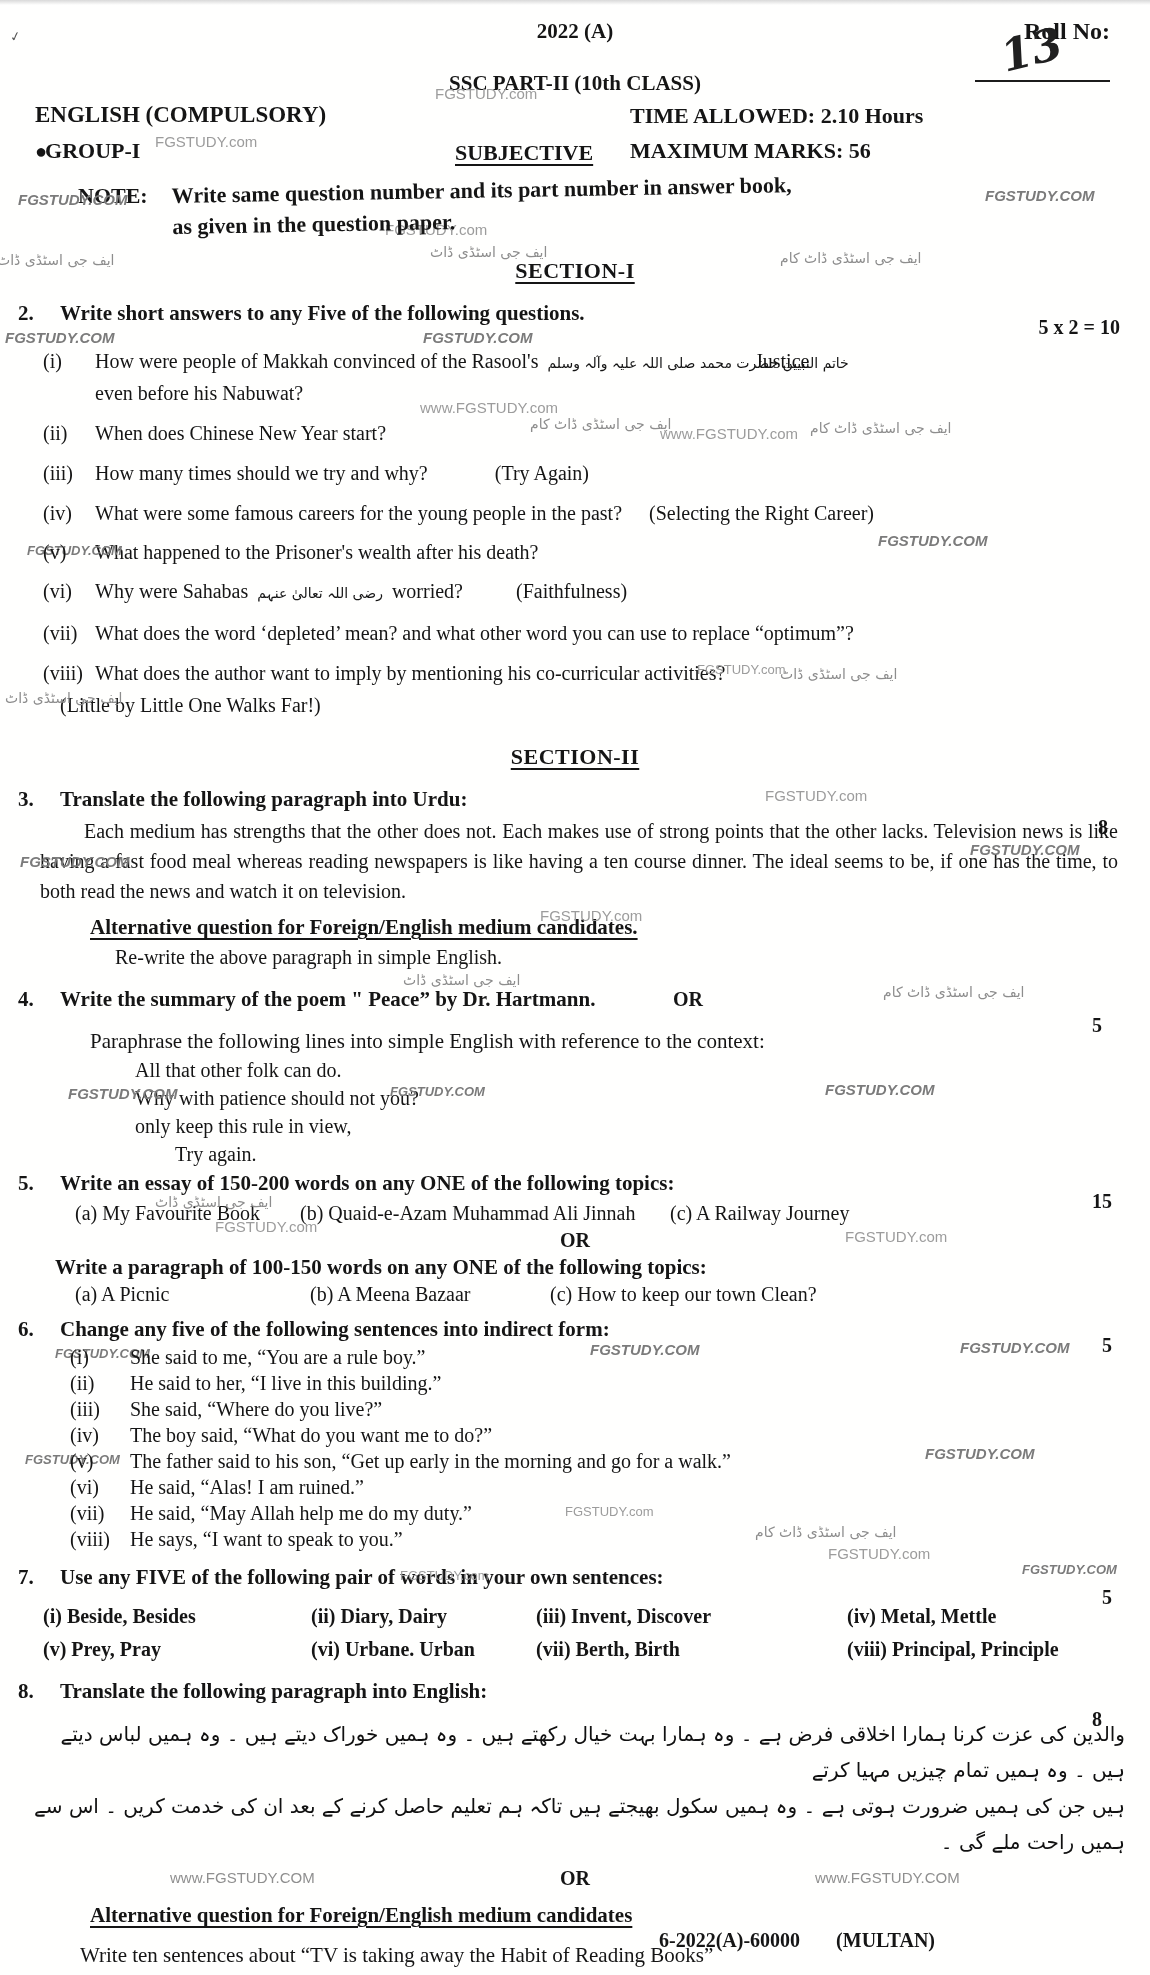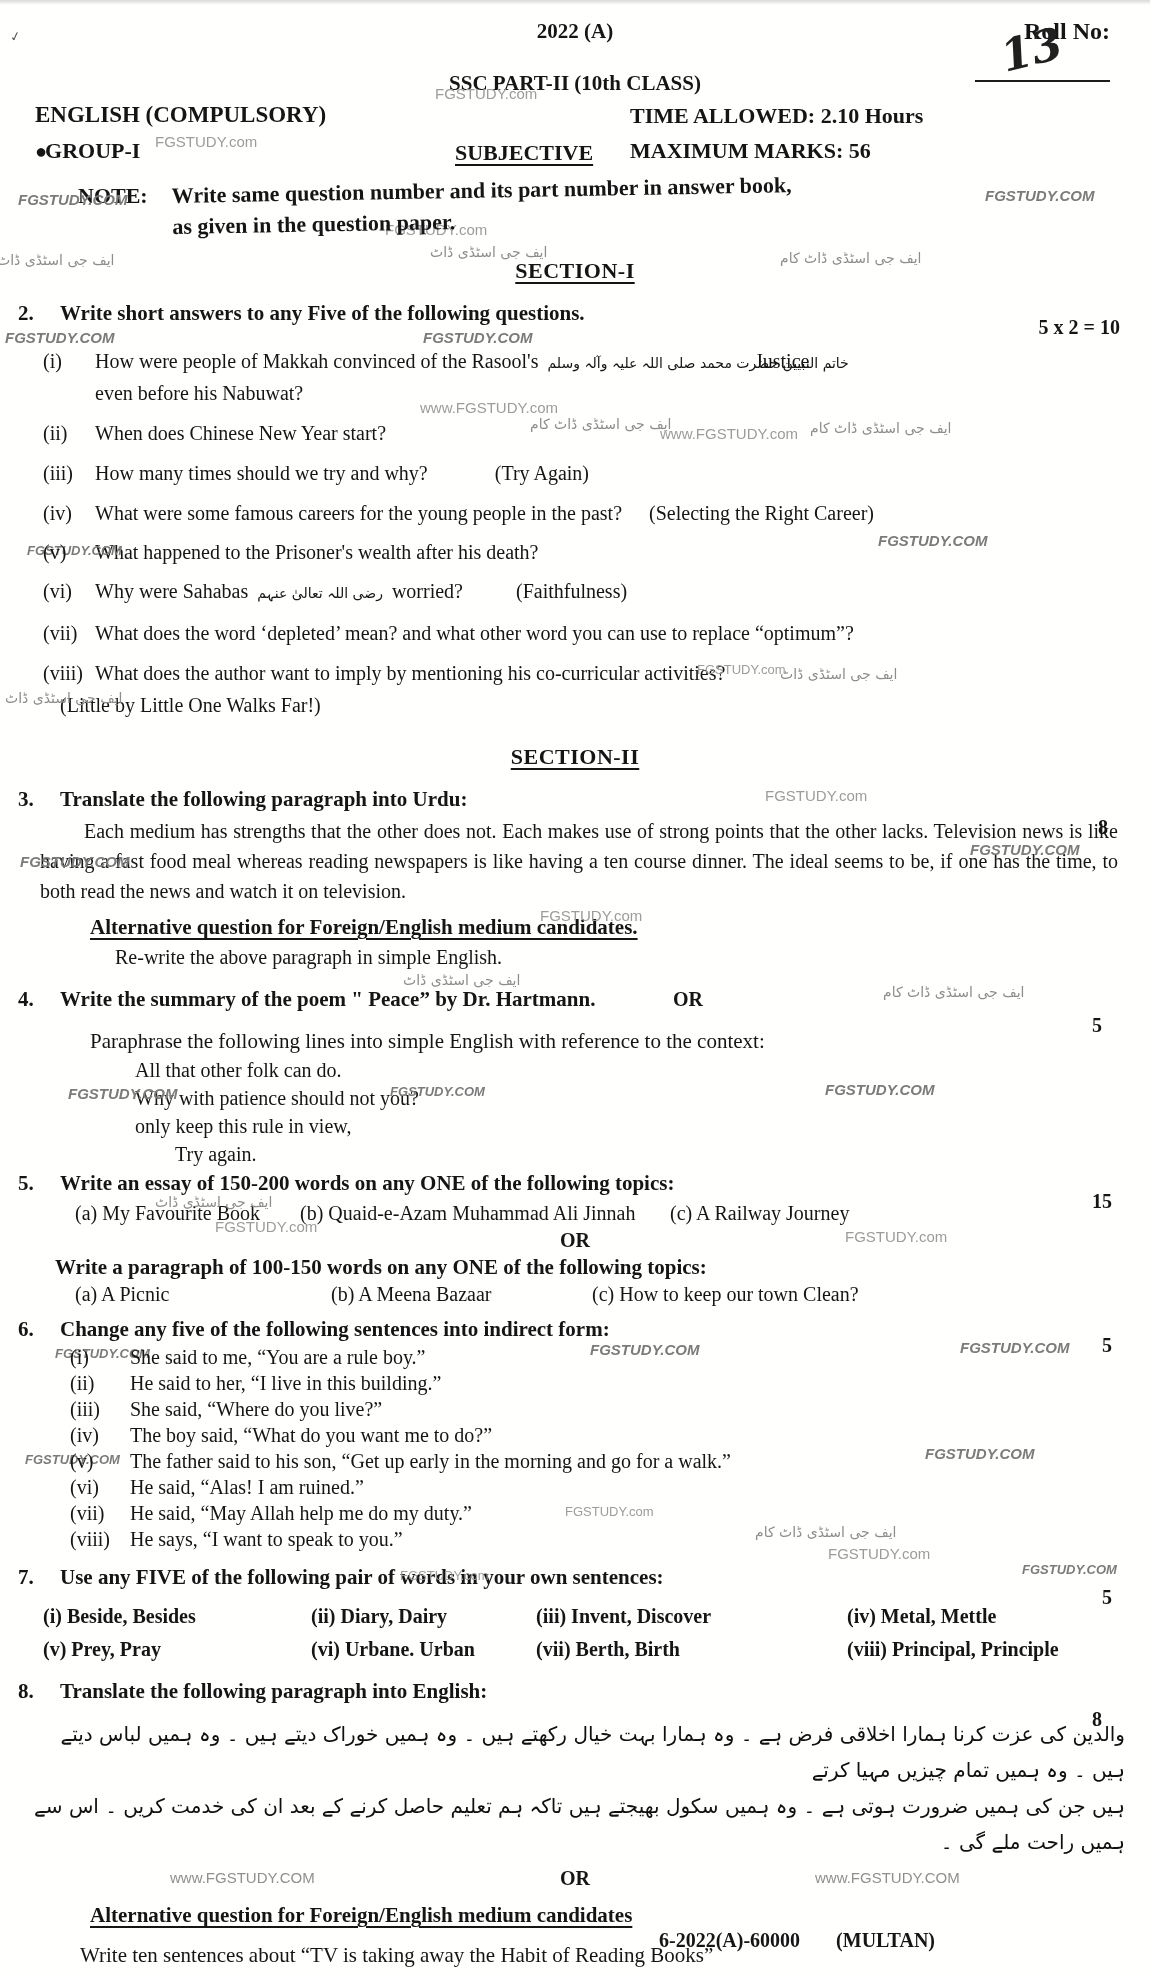--- a/index.html
+++ b/index.html
@@ -63,21 +63,21 @@
   .q3-para{margin:2px 32px 0 40px;text-indent:44px;text-align:justify;font-size:20px;line-height:30px;}
   .altq{margin:6px 35px 0;padding-left:55px;font-weight:bold;font-size:21px;}
   .rewrite{margin:0 35px;padding-left:80px;line-height:30px;}
   
   .or-abs{position:absolute;left:655px;top:0;font-weight:bold;font-size:20px;}
   .paraline{margin:0 35px;padding-left:100px;line-height:28px;}
   .paraline.last{padding-left:140px;}
   .paraphrase{margin:12px 35px 0;padding-left:55px;font-weight:normal;font-size:21px;line-height:30px;}
   
   .topics{margin:2px 35px 0;padding-left:40px;display:grid;grid-template-columns:225px 370px 1fr;line-height:27px;}
-  .topics2{margin:0 35px;padding-left:40px;display:grid;grid-template-columns:235px 240px 1fr;line-height:27px;gap:21px;}
+  .topics2{margin:0 35px;padding-left:40px;display:grid;grid-template-columns:235px 240px 1fr;line-height:27px;}
   .orrow{position:relative;margin:0 35px;text-align:center;font-weight:bold;line-height:27px;}
   .parahead{margin:0 35px;padding-left:20px;font-weight:bold;font-size:21px;line-height:27px;}
   
   .q6row{position:relative;margin:0 35px;padding-left:95px;line-height:26px;height:26px;}
   .q6num{position:absolute;left:35px;top:0;width:58px;}
   
   .pairs{margin:10px 35px 0;padding-left:8px;display:grid;grid-template-columns:25% 21% 29% 25%;font-weight:bold;line-height:28px;}
   .pairs.second{margin-top:4px;line-height:30px;}
   
   .urdu{margin:10px 25px 0;direction:rtl;text-align:right;font-family:"DejaVu Sans",sans-serif;

